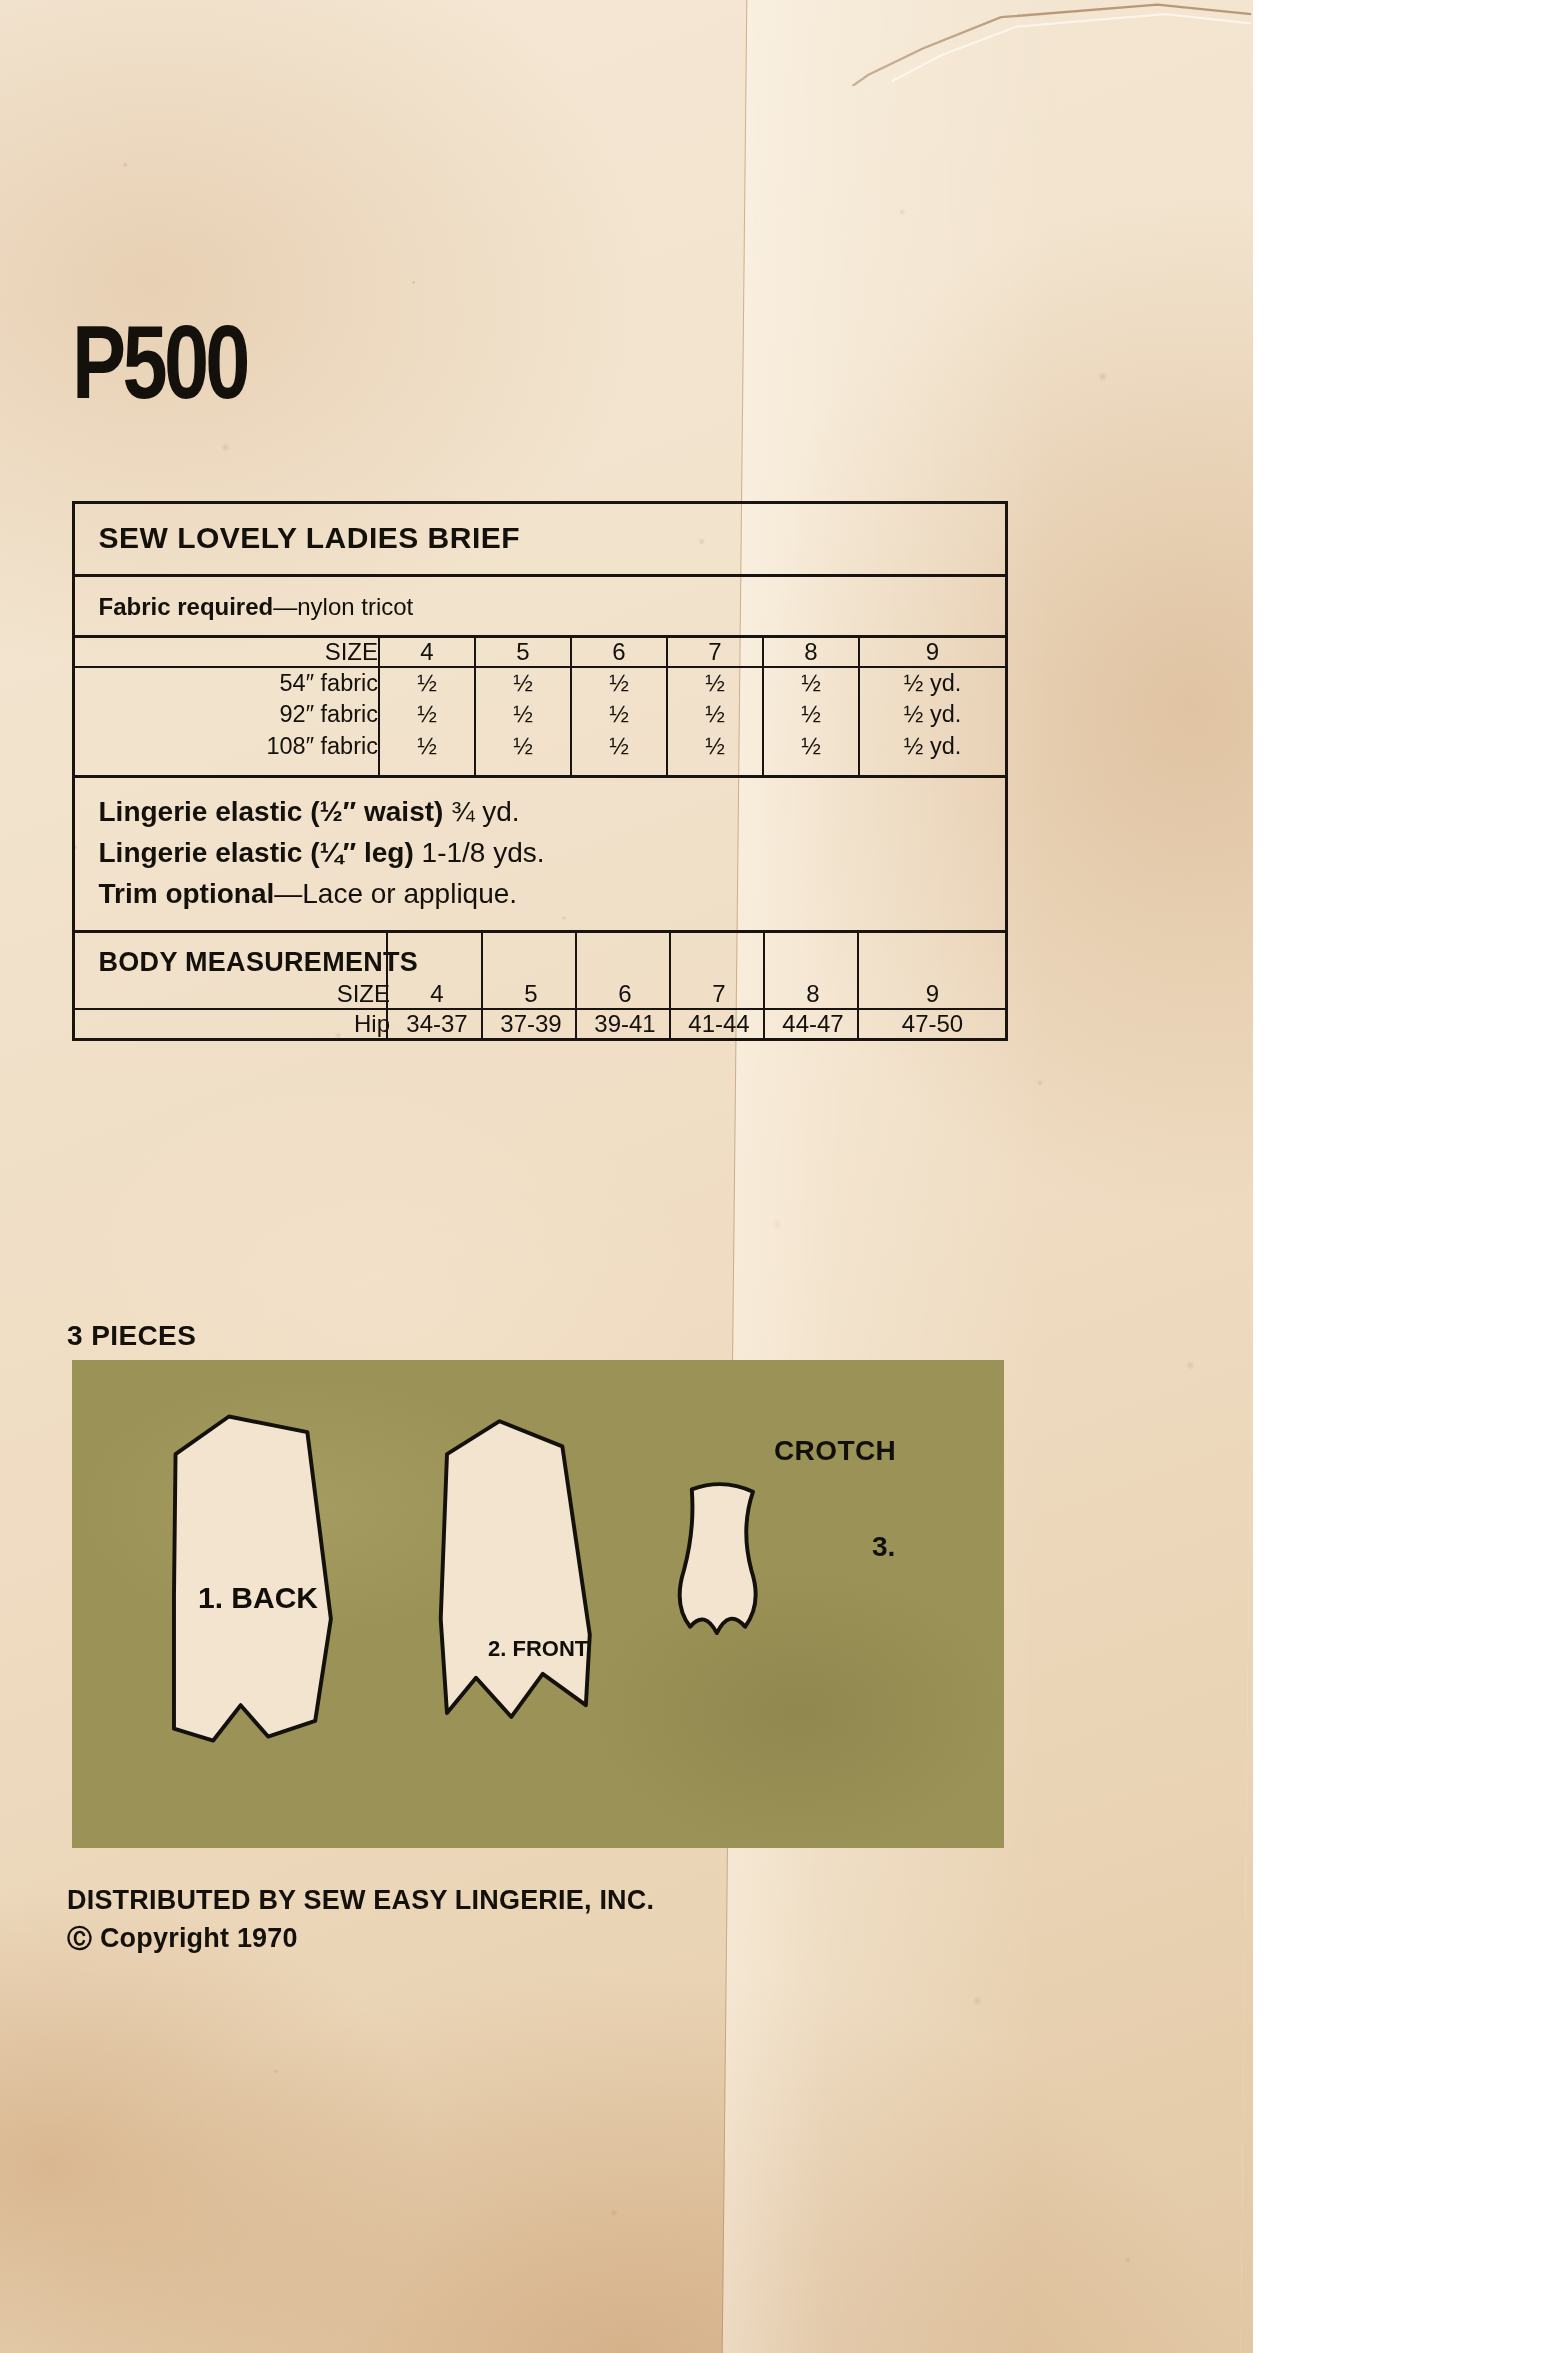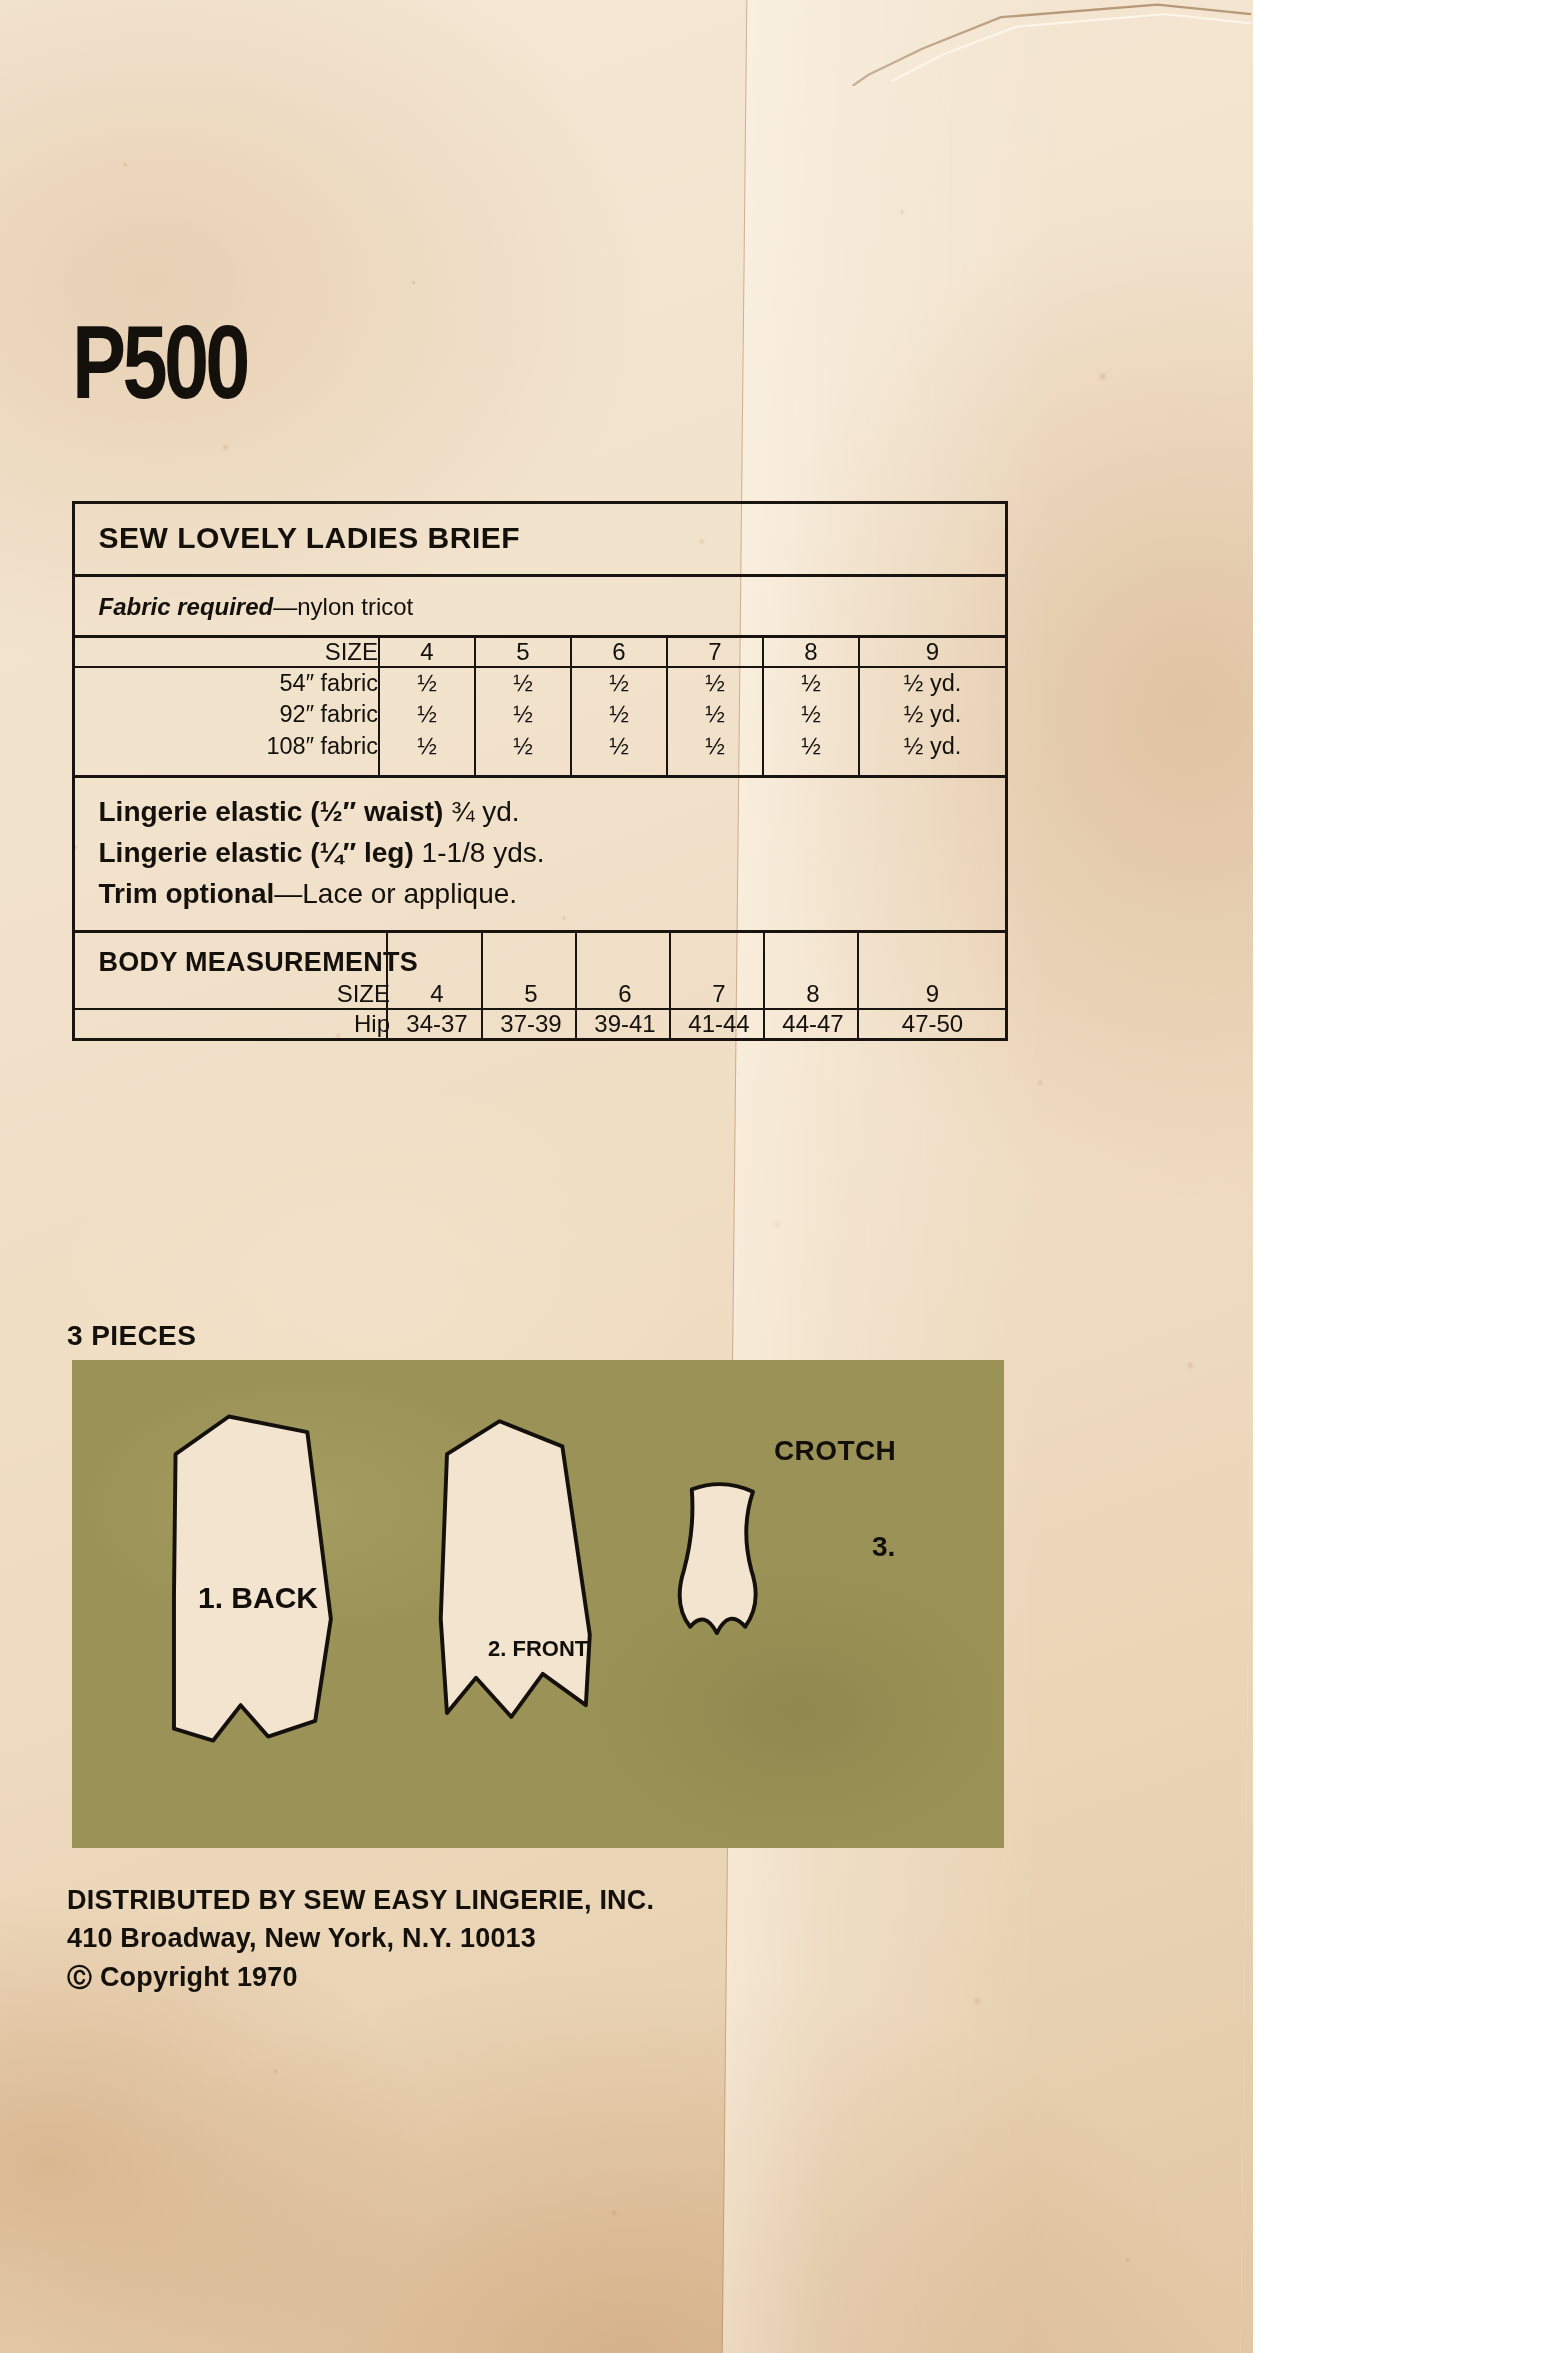--- a/index.html
+++ b/index.html
@@ -116,21 +116,21 @@
     padding: 17.3px 23.5px 19px 23.5px;
     font-size: 30px;
     font-weight: bold;
     letter-spacing: 0.5px;
   }
 
   .fabric-req {
     padding: 15.7px 23.5px 14px 23.5px;
     font-size: 24px;
   }
-  .fabric-req b { font-weight: bold; font-style: italic; }
+  .fabric-req b { font-weight: bold; }
   .fabric-req span { font-weight: normal; }
 
   table.grid {
     border-collapse: collapse;
     width: 100%;
     font-size: 23.5px;
   }
   table.grid td, table.grid th {
     border-left: 2.4px solid #1a1410;
     padding: 0;
@@ -385,21 +385,20 @@
       </svg>
 
       <div class="piece-label" id="lbl-back">1. BACK</div>
       <div class="piece-label" id="lbl-front">2. FRONT</div>
       <div class="piece-label" id="lbl-crotch">CROTCH</div>
       <div class="piece-label" id="lbl-num3">3.</div>
     </div>
 
     <div class="footer">
       <div>DISTRIBUTED BY SEW EASY LINGERIE, INC.</div>
-      <div>410 Broadway, New York, N.Y. 10013</div>
       <div>
         <span class="copy-glyph">Ⓒ</span>
         <span>Copyright 1970</span>
       </div>
     </div>
 
   </div>
 </div>
 
 

